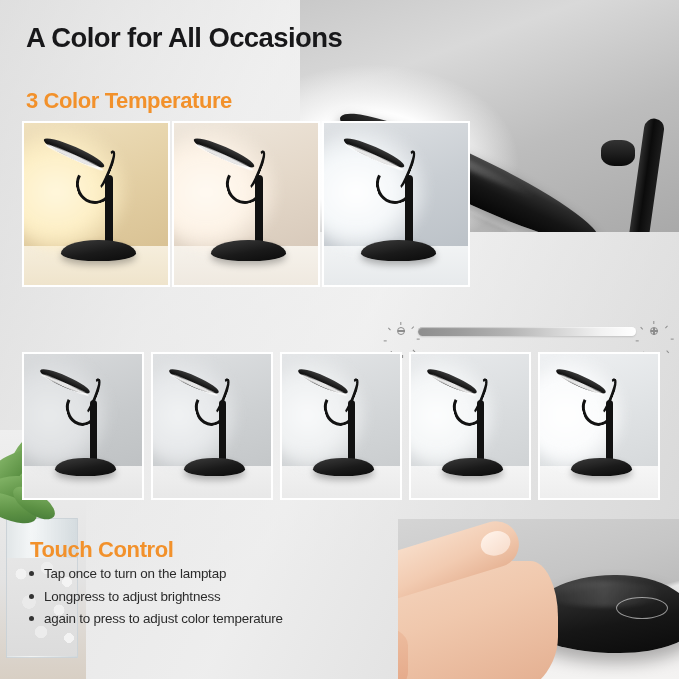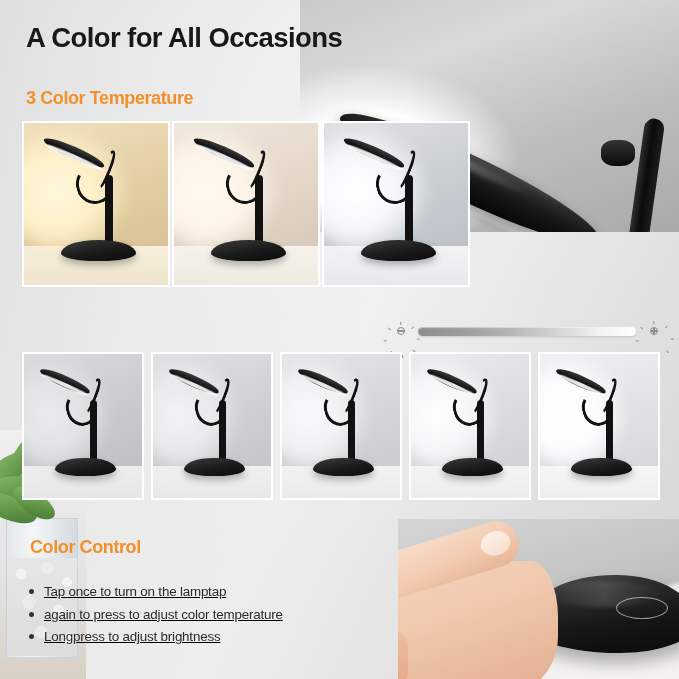--- a/index.html
+++ b/index.html
@@ -155,21 +155,21 @@
   }
 
   
   .h-main{
     position:absolute; left:26px; top:22px;
     font-size:27.5px; font-weight:bold; color:#18181a;
     letter-spacing:-.6px; white-space:nowrap;
   }
   .h-sec{
     position:absolute;
-    font-size:18px; font-weight:bold; color:#F2912B;
+    font-size:22px; font-weight:bold; color:#F2912B;
     letter-spacing:-.4px; white-space:nowrap;
   }
   #h-color{ left:26px; top:88px; }
   #h-dim  { left:26px; top:316px; }
   #h-touch{ left:30px; top:537px; }
 
   
   .ct-row{ position:absolute; left:22px; top:121px; width:450px; height:166px; }
   .ct-card{
     position:absolute; top:0; width:148px; height:166px;
@@ -260,21 +260,21 @@
     position:absolute; top:0; width:122px; height:148px;
     border:2.5px solid #ffffff; overflow:hidden;
   }
   #dim-0{ left:0px; }
   #dim-1{ left:129px; }
   #dim-2{ left:258px; }
   #dim-3{ left:387px; }
   #dim-4{ left:516px; }
 
   
-  .bullets{ position:absolute; left:28px; top:584px; width:330px;text-decoration:underline; }
+  .bullets{ position:absolute; left:28px; top:566px; width:330px; }
   .bullet{
     position:relative; padding-left:16px; margin-bottom:7.5px;
     font-size:13.4px; color:#2b2b2b; letter-spacing:-.2px; white-space:nowrap;
   }
   .bullet::before{
     content:""; position:absolute; left:1px; top:5px;
     width:5px; height:5px; border-radius:50%; background:#333;
   }
 </style>
 </head>
@@ -443,20 +443,20 @@
       <div class="desk" style="height:22%;background:linear-gradient(180deg,#f6f6f6,#eeeeee)"></div>
       <div class="spot" style="background:radial-gradient(ellipse at 42% 52%, #ffffff 0%, #fafbfc 45%, rgba(241,244,246,0) 78%)"></div>
       <div class="mini-head"></div>
       <div class="mini-head-glow"></div>
       <div class="mini-curve"></div>
       <div class="mini-neck"></div>
       <div class="mini-base"></div>
     </div>
   </div>
 
-  <div class="h-sec" id="h-touch">Color Control</div>
+  <div class="h-sec" id="h-touch">Touch Control</div>
 
   <div class="bullets">
     <div class="bullet">Tap once to turn on the lamptap</div>
+    <div class="bullet">Longpress to adjust brightness</div>
     <div class="bullet">again to press to adjust color temperature</div>
-    <div class="bullet">Longpress to adjust brightness</div>
   </div>
 </div>
 
 </body></html>

